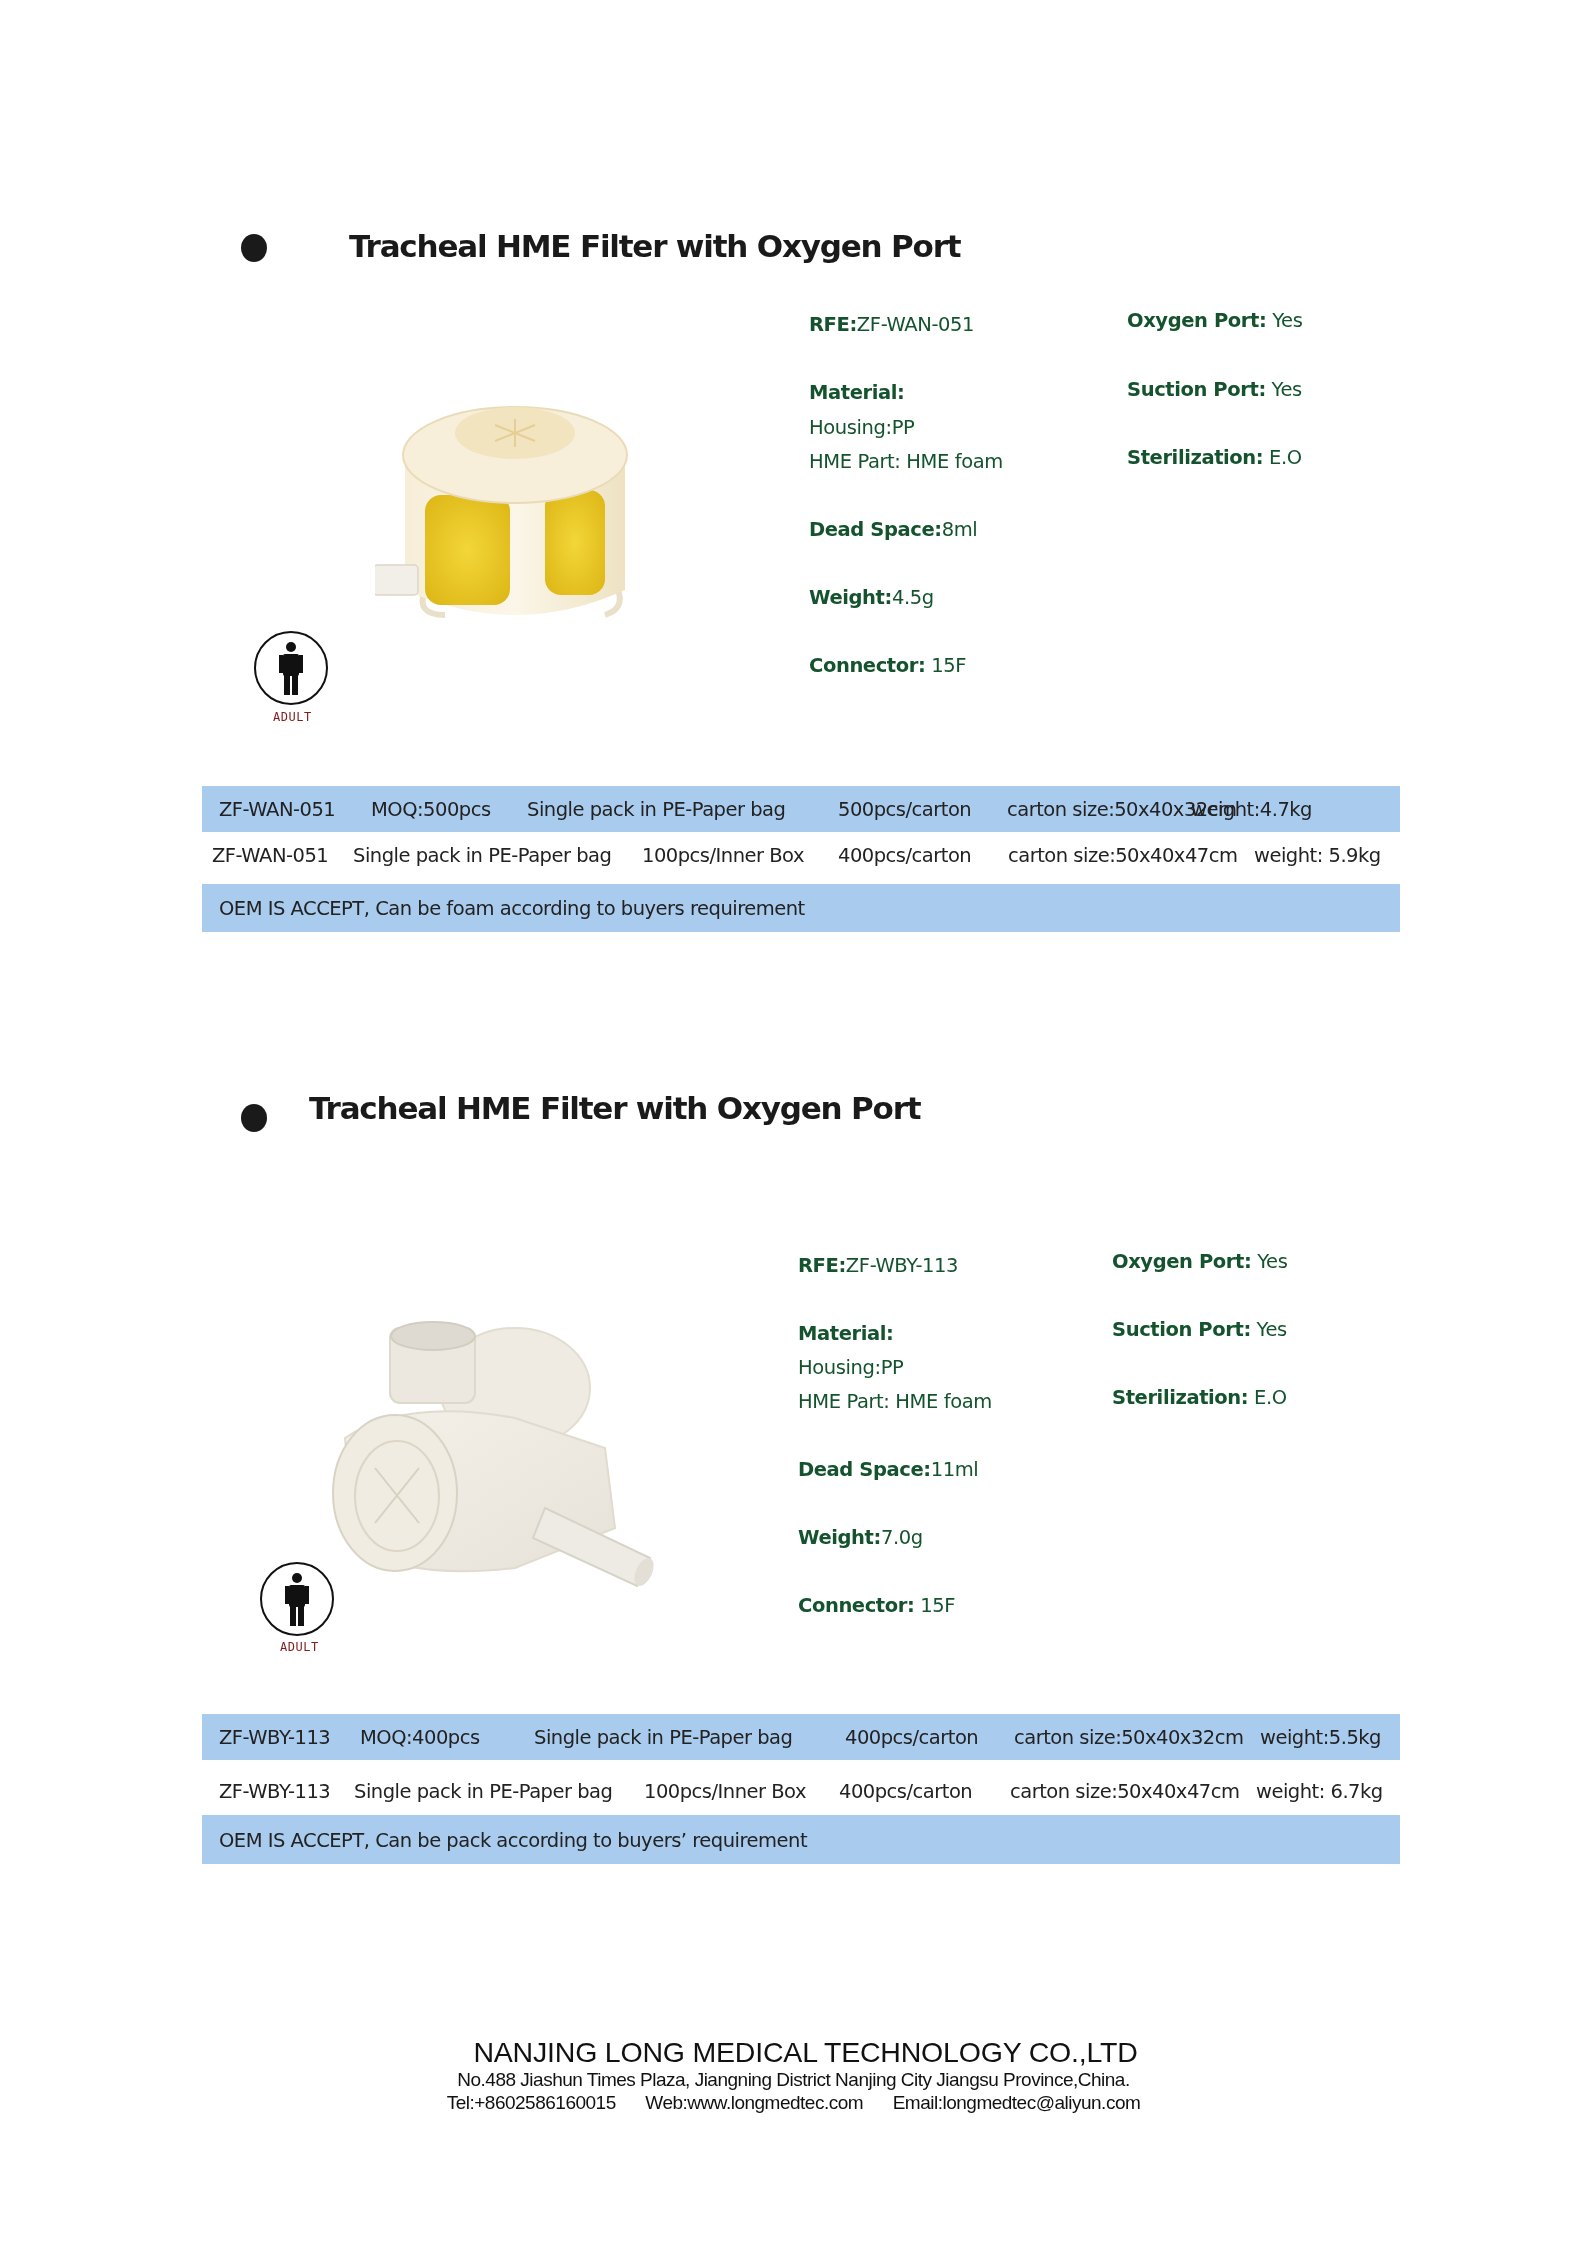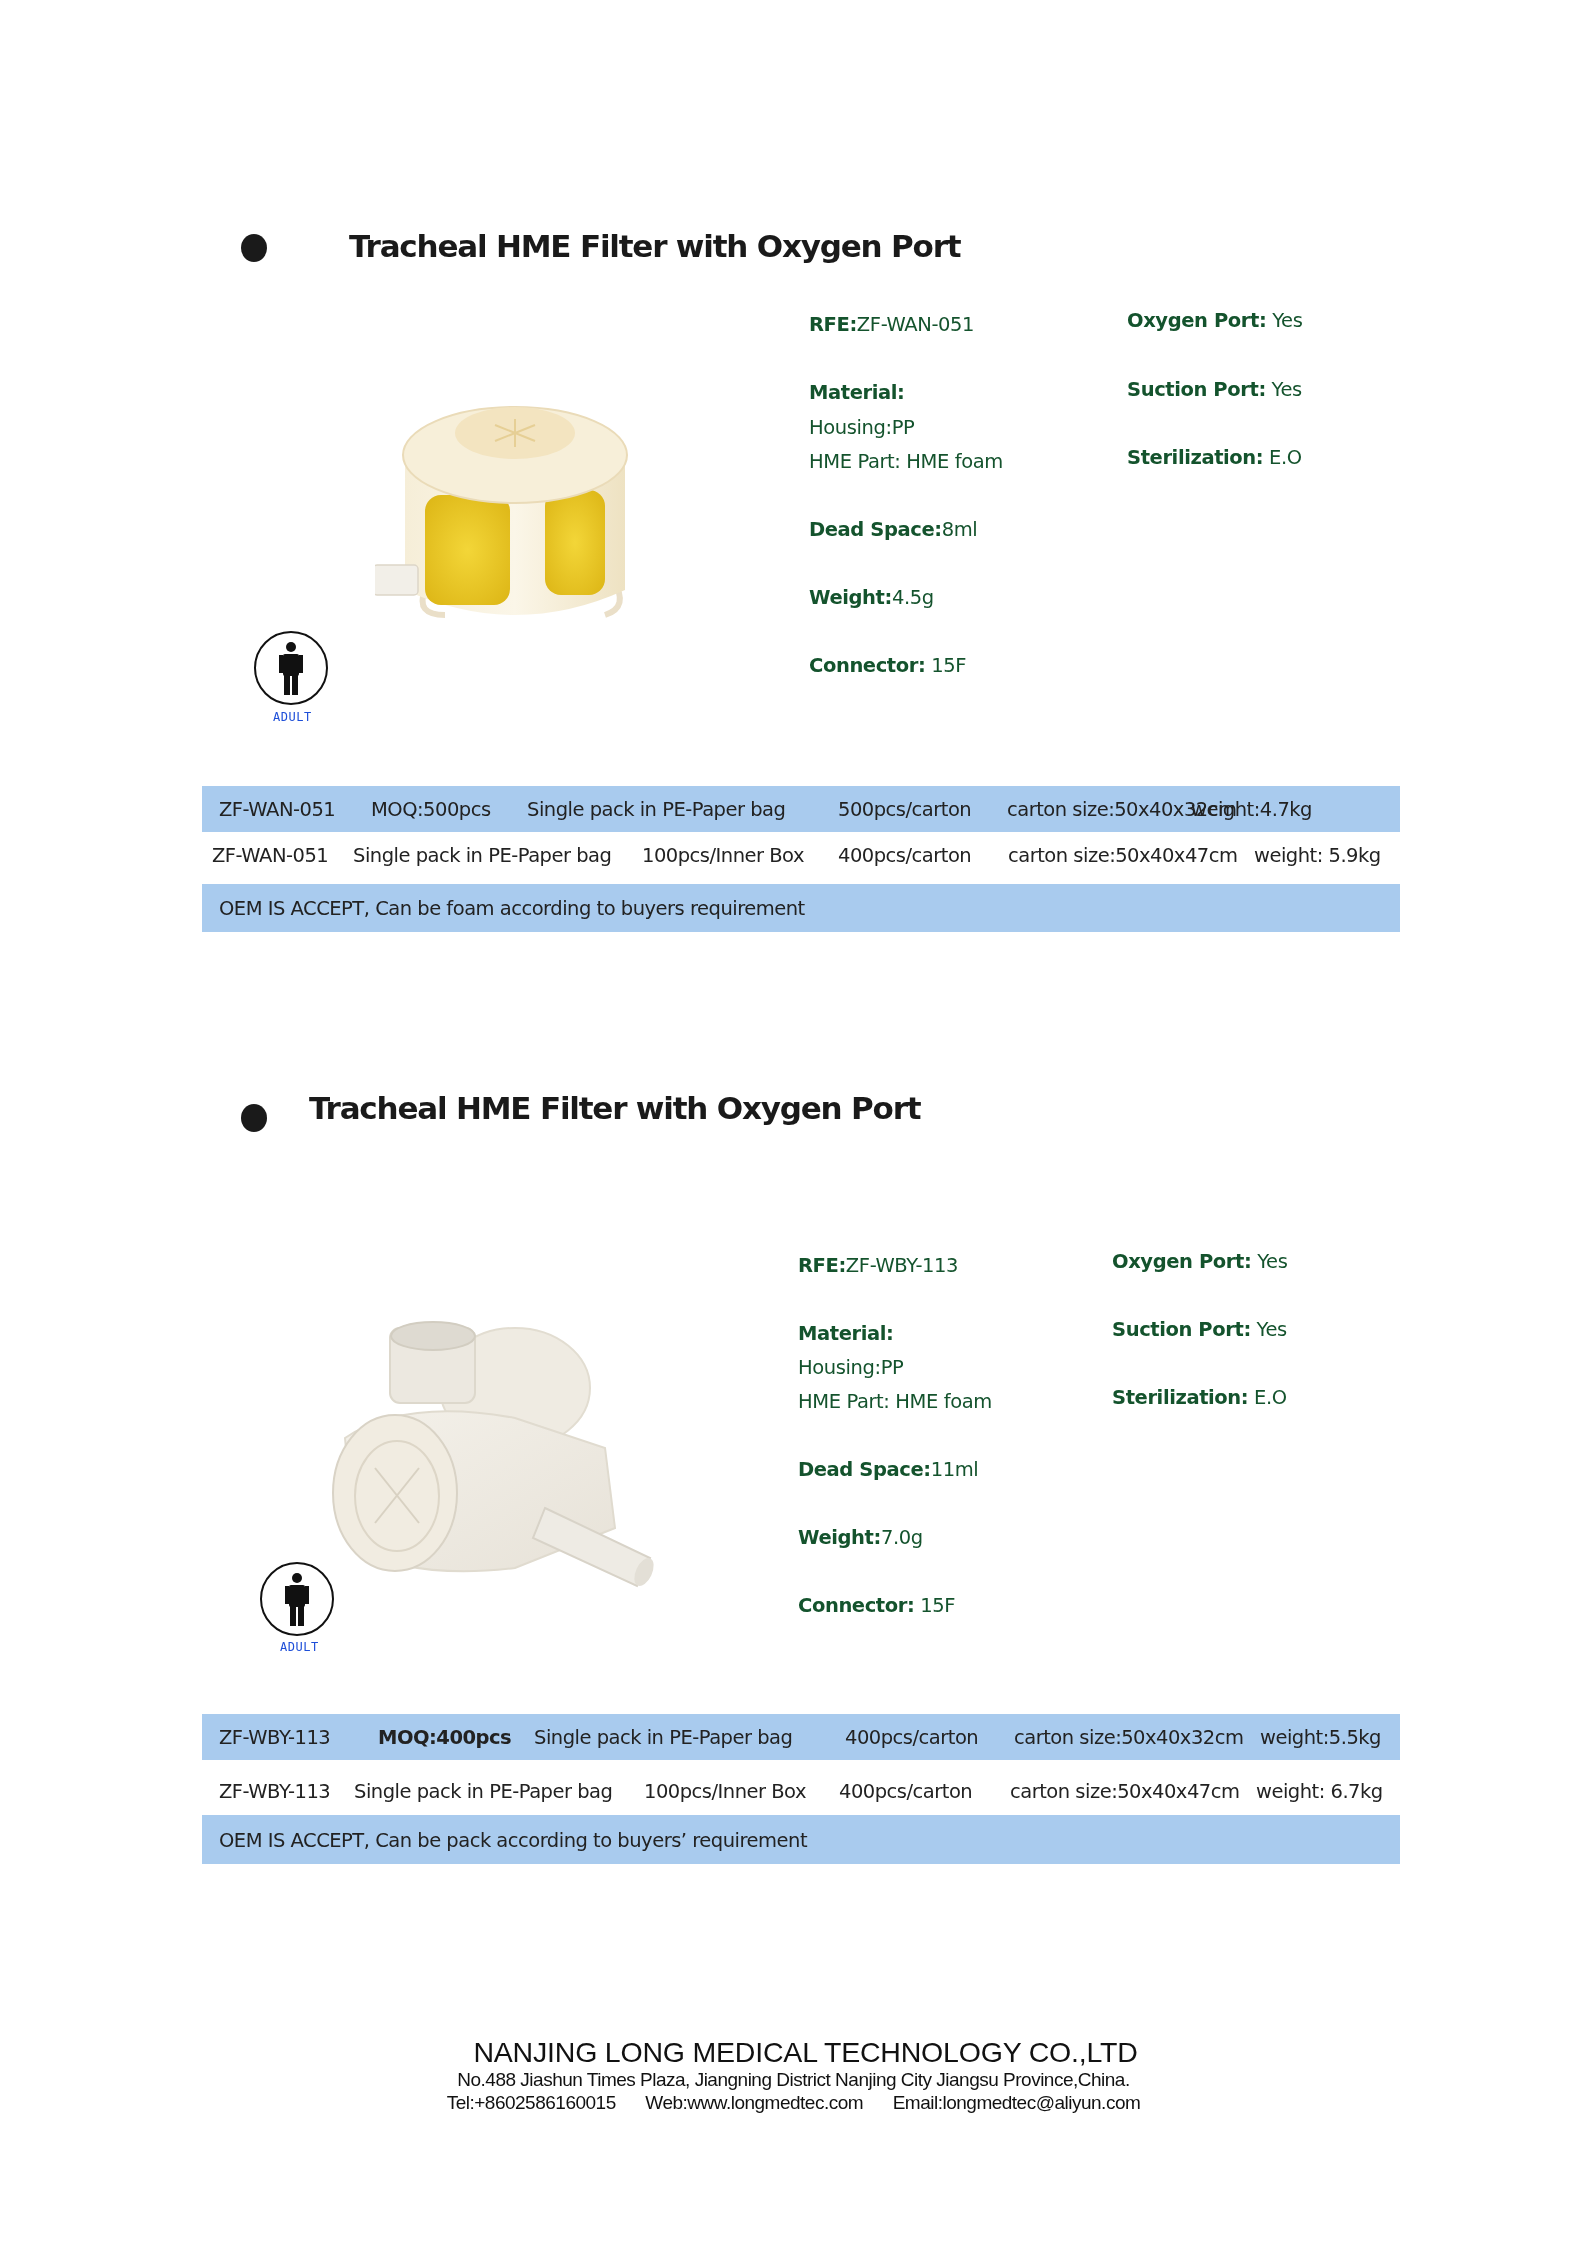--- a/index.html
+++ b/index.html
@@ -12,21 +12,21 @@
   .spec { font-family:"DejaVu Sans", sans-serif; font-size:19.5px; color:#14532d;
           white-space:nowrap; line-height:1; letter-spacing:-0.4px; }
   .spec b { font-weight:bold; }
   .tbl-row { position:absolute; left:202px; width:1198px; }
   .tbl-row.blue { background:#a9cbee; }
   .cell { position:absolute; top:50%; transform:translateY(-50%);
           font-family:"DejaVu Sans", sans-serif; font-size:19.5px; color:#222;
           white-space:nowrap; letter-spacing:-0.5px; }
   .adult { width:74px; height:74px; border:2px solid #111; border-radius:50%;
            box-sizing:border-box; }
-  .adult-label { font-family:"DejaVu Sans Mono", monospace; font-size:12px; color:#1d4ed8;
+  .adult-label { font-family:"DejaVu Sans Mono", monospace; font-size:12px; color:#7f1d1d;
                  letter-spacing:0.5px; }
   .footer-line { position:absolute; left:0; width:1587px; text-align:center;
                  font-family:"Liberation Sans", sans-serif; white-space:nowrap; color:#111; }
   .footer-co { font-size:28.5px; letter-spacing:-0.2px;padding-left:12px; }
   .footer-sm { font-size:19px; letter-spacing:-0.5px; }
 </style>
 </head>
 <body>
 
 <div>
@@ -194,21 +194,21 @@
   <div class="abs spec" style="left:1112px;top:1320px;">
     <b>Suction Port:</b><span> Yes</span>
   </div>
   <div class="abs spec" style="left:1112px;top:1388px;">
     <b>Sterilization:</b><span> E.O</span>
   </div>
 
   <div>
     <div class="tbl-row blue" style="top:1714px;height:46px;">
       <span class="cell" style="left:17px;">ZF-WBY-113</span>
-      <span class="cell" style="left:176px;font-weight:bold;">MOQ:400pcs</span>
+      <span class="cell" style="left:158px;">MOQ:400pcs</span>
       <span class="cell" style="left:332px;">Single pack in PE-Paper bag</span>
       <span class="cell" style="left:643px;">400pcs/carton</span>
       <span class="cell" style="left:812px;">carton size:50x40x32cm</span>
       <span class="cell" style="left:1058px;">weight:5.5kg</span>
     </div>
     <div class="tbl-row" style="top:1767px;height:48px;">
       <span class="cell" style="left:17px;">ZF-WBY-113</span>
       <span class="cell" style="left:152px;">Single pack in PE-Paper bag</span>
       <span class="cell" style="left:442px;">100pcs/Inner Box</span>
       <span class="cell" style="left:637px;">400pcs/carton</span>

